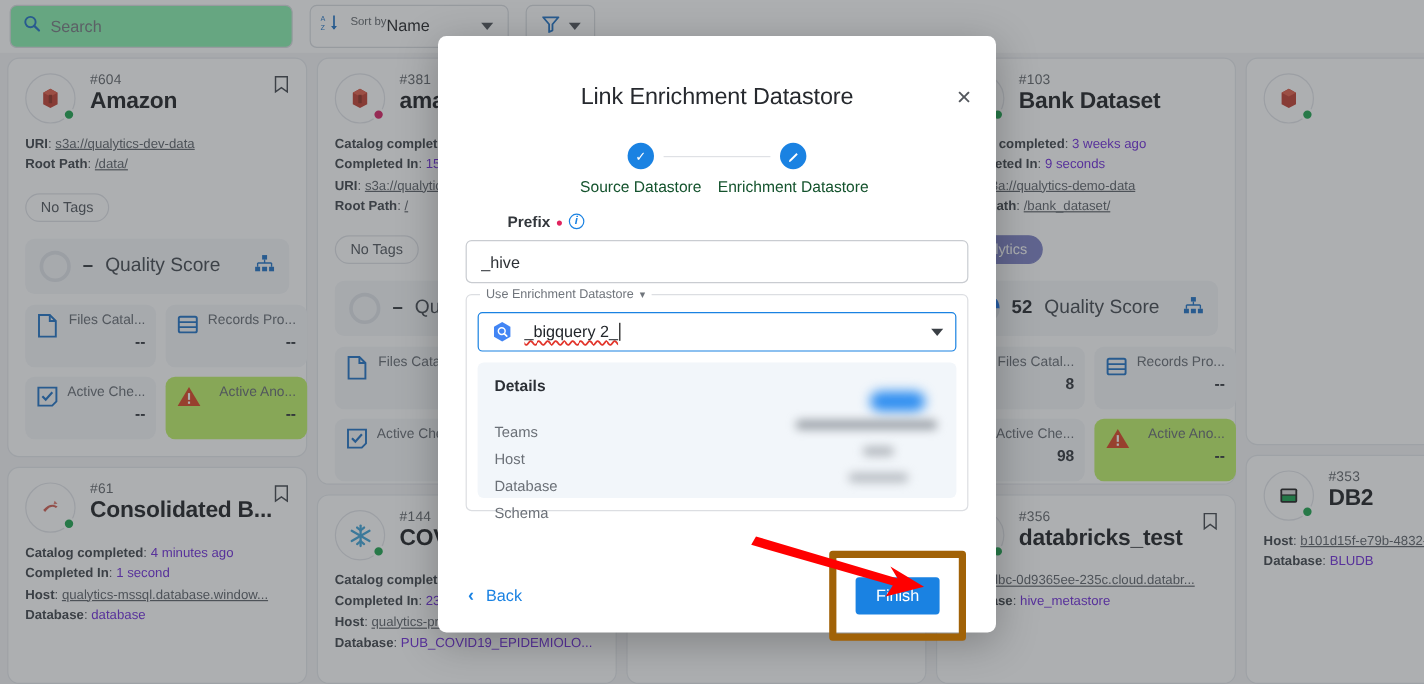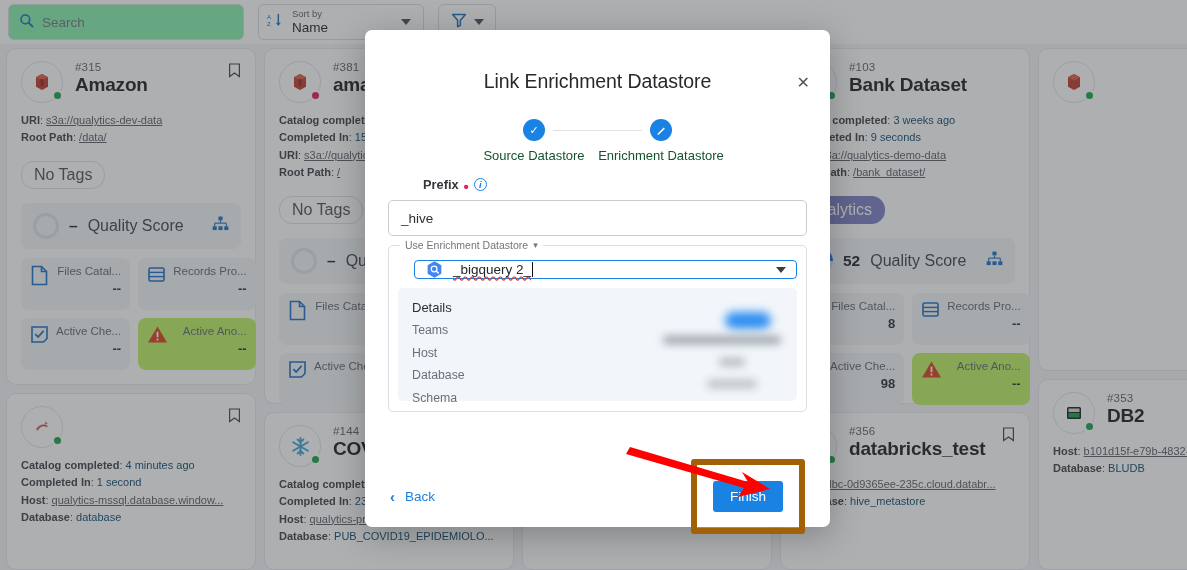--- a/index.html
+++ b/index.html
@@ -10,21 +10,21 @@
     background:#f4f5f7; color:#2b2b2b;
   }
 
   
   #app-background { position:absolute; inset:0; }
 
   .toolbar { position:absolute; top:0; left:0; right:0; height:44px; padding:4px 8px; display:flex; gap:14px; align-items:center; background:#ffffff; }
   .search-box { width:236px; height:36px; border:1px solid #d9dce1; border-radius:6px; background:#86efac; display:flex; align-items:center; padding:0 10px; gap:8px; }
   .search-box .ph { color:#73777e; font-size:13.5px; }
   .sort-box { width:166px; height:36px; border:1px solid #d9dce1; border-radius:6px; background:#fff; display:flex; align-items:center; padding:0 8px; gap:8px; position:relative; }
-  .sort-txt { display:flex; flex-direction:column; line-height:1.15; }
+  .sort-txt { display:flex; flex-direction:row; line-height:1.15; }
   .sort-label { font-size:9.5px; color:#5f6368; }
   .sort-value { font-size:13.5px; color:#202124; }
   .caret { width:0; height:0; border-left:5px solid transparent; border-right:5px solid transparent; border-top:6px solid #4a4f55; }
   .sort-box .caret { position:absolute; right:12px; }
   .filter-box { width:58px; height:36px; border:1px solid #d9dce1; border-radius:6px; background:#fff; display:flex; align-items:center; justify-content:center; gap:7px; }
 
   .cards { position:absolute; top:48px; left:0; right:0; bottom:0; display:flex; gap:8px; padding:0 0 0 6px; }
   .col { width:250px; flex:0 0 250px; display:flex; flex-direction:column; gap:8px; }
 
   .card { background:#fff; border:1px solid #e6e8ec; border-radius:10px; padding:12px 14px 14px; position:relative; }
@@ -36,26 +36,26 @@
   .status-dot { position:absolute; right:-1px; bottom:1px; width:11px; height:11px; border-radius:50%; border:2px solid #fff; }
   .status-green { background:#19a24a; }
   .status-pink { background:#d81b60; }
   .title-wrap { flex:1; min-width:0; }
   .card-id { font-size:11.5px; color:#5f6368; letter-spacing:.2px; }
   .card-title { font-size:19px; font-weight:700; color:#1b1d20; white-space:nowrap; overflow:hidden; text-overflow:ellipsis; margin-top:1px; letter-spacing:-.2px; }
   .bookmark { position:absolute; top:14px; right:14px; }
 
   .meta { margin-top:9px; font-size:11px; line-height:1.58; color:#4c5158; }
   .meta .k { font-weight:700; color:#3c4147; }
-  .meta .v { color:#0c4a6e; }
+  .meta .v { color:#6d28d9; }
   .meta .link { color:#5b6067; text-decoration:underline; }
   .meta-row { white-space:nowrap; overflow:hidden; text-overflow:ellipsis; }
 
   .tags { margin-top:14px; }
-  .tag { display:inline-block; border:1px solid #dfe1e6; border-radius:13px; padding:4px 12px; font-size:16px; color:#4c5158; background:#fff; }
+  .tag { display:inline-block; border:1px solid #dfe1e6; border-radius:13px; padding:4px 12px; font-size:12px; color:#4c5158; background:#fff; }
   .tag.accent { background:#7b7fc4; color:#fff; border-color:#7b7fc4; }
 
   .qs { margin-top:14px; background:#f4f6f9; border-radius:8px; height:46px; display:flex; align-items:center; padding:0 12px; gap:10px; }
   .donut { width:26px; height:26px; border-radius:50%; border:3px solid #e0e3e8; }
   .donut.scored { border-color:#e0e3e8; border-top-color:#1a73e8; border-left-color:#1a73e8; border-bottom-color:#1a73e8; transform:rotate(45deg); }
   .qs-num { font-size:15.5px; font-weight:700; color:#22252a; }
   .qs-lbl { font-size:16px; color:#3f444a; }
   .qs-right { margin-left:auto; }
 
   .tiles { margin-top:9px; display:grid; grid-template-columns:1fr 1fr; gap:8px; }
@@ -85,29 +85,29 @@
   .field-label { margin:6px 34px 0; font-size:12.8px; color:#33373c; display:flex; align-items:center; gap:5px; font-weight:600;padding-left:24px; }
   .req-dot { color:#e0245e; font-size:15px; line-height:0; position:relative; top:2px; }
   .info-i { width:13px; height:13px; border-radius:50%; border:1.4px solid #1a82e2; color:#1a82e2; font-size:9.5px; display:inline-flex; align-items:center; justify-content:center; font-style:italic; font-weight:700; }
 
   .prefix-input { margin:8px 23px 0; height:36px; border:1px solid #c9ccd1; border-radius:5px; display:flex; align-items:center; padding:0 12px; font-size:13.5px; color:#2c3035; }
 
   .fieldset { margin:9px 23px 0; border:1px solid #dcdee2; border-radius:5px; position:relative; padding:14px 9px 10px; }
   .legend { position:absolute; top:-7px; left:11px; background:#fff; padding:0 5px; font-size:10.5px; color:#70757c; display:flex; align-items:center; gap:5px; }
   .legend .chev { font-size:9px; color:#70757c; }
 
-  .select-ctl { height:19px; border:1px solid #1a82e2; border-radius:4px; display:flex; align-items:center; padding:0 10px; gap:9px; background:#fff;margin-left:16px; }
+  .select-ctl { height:33px; border:1px solid #1a82e2; border-radius:4px; display:flex; align-items:center; padding:0 10px; gap:9px; background:#fff; }
   .gcp-icon { width:19px; height:19px; flex:0 0 19px; }
   .select-text { font-size:13.5px; color:#22262b; position:relative; }
   .spell { text-decoration: underline; text-decoration-style: wavy; text-decoration-color:#e2352b; text-underline-offset:2px; }
   .caretx { margin-left:auto; width:0; height:0; border-left:5px solid transparent; border-right:5px solid transparent; border-top:6px solid #3a3f45; }
   .cursor { display:inline-block; width:1px; height:15px; background:#111; vertical-align:-3px; margin-left:1px; }
 
   .details { margin-top:9px; background:#f2f6fa; border-radius:5px; padding:12px 14px 14px; position:relative; height:113px; }
-  .details h4 { margin:0 0 4px; font-size:13px; font-weight:400; color:#2c3036; }
+  .details h4 { margin:0 0 20px; font-size:13px; font-weight:700; color:#2c3036; }
   .d-row { font-size:12.3px; color:#6b7077; line-height:1.83; }
   .blur-chip { position:absolute; right:26px; top:24px; width:46px; height:17px; border-radius:9px; background:#2f8ef0; filter:blur(5px); }
   .blur-l1 { position:absolute; right:16px; top:48px; width:118px; height:8px; background:#9aa0a7; filter:blur(4px); border-radius:4px; }
   .blur-l2 { position:absolute; right:52px; top:70px; width:26px; height:8px; background:#b2b7bd; filter:blur(4px); border-radius:4px; }
   .blur-l3 { position:absolute; right:40px; top:92px; width:50px; height:8px; background:#b8bdc3; filter:blur(4px); border-radius:4px; }
 
   .modal-footer { position:absolute; left:0; right:0; bottom:0; height:62px; display:flex; align-items:center; padding:0 25px; }
   .back-btn { display:flex; align-items:center; gap:10px; color:#1a82e2; font-size:13.5px; cursor:pointer; }
   .back-chev { font-size:15px; font-weight:700; }
   .finish-btn { margin-left:auto; background:#1a82e2; color:#fff; border:none; border-radius:3px; padding:8px 17px; font-size:13.5px; cursor:pointer; font-family:inherit; }
@@ -165,21 +165,21 @@
         <div class="card-head">
           <div class="logo-ring">
             <svg width="20" height="20" viewBox="0 0 20 20">
                 <path d="M10 2 L16 5.2 v9.6 L10 18 L4 14.8 V5.2 Z" fill="#c0392b"></path>
                 <path d="M10 2 L16 5.2 L10 8.4 L4 5.2 Z" fill="#e05a45"></path>
                 <rect x="8.6" y="7" width="2.8" height="7" fill="#8e2a1c"></rect>
               </svg>
             <span class="status-dot status-green"></span>
           </div>
           <div class="title-wrap">
-            <div class="card-id">#315</div>
+            <div class="card-id">#604</div>
             <div class="card-title">Amazon</div>
           </div>
         </div>
         <span class="bookmark">
           <svg width="13" height="15" viewBox="0 0 13 15">
               <path d="M1.6 1 h9.8 v12.6 L6.5 10 L1.6 13.6 Z" fill="none" stroke="#3e4349" stroke-width="1.2"></path>
             </svg>
         </span>
         <div class="meta">
           <div class="meta-row"><span class="k">URI</span>: <span class="link">s3a://qualytics-dev-data</span></div>
@@ -253,20 +253,24 @@
 
       <div class="card bottom">
         <div class="card-head">
           <div class="logo-ring">
             <svg width="20" height="20" viewBox="0 0 20 20">
                 <path d="M4 12 q6-7 12-3 l-1.4 1.3 q-4.6-3-9 3.4 Z" fill="#d05a4e"></path>
                 <path d="M13.5 4.2 l2.4 2.6 l-3.4 .6 Z" fill="#e07a6e"></path>
               </svg>
             <span class="status-dot status-green"></span>
           </div>
+          <div class="title-wrap">
+            <div class="card-id">#61</div>
+            <div class="card-title">Consolidated B...</div>
+          </div>
         </div>
         <span class="bookmark">
           <svg width="13" height="15" viewBox="0 0 13 15">
               <path d="M1.6 1 h9.8 v12.6 L6.5 10 L1.6 13.6 Z" fill="none" stroke="#3e4349" stroke-width="1.2"></path>
             </svg>
         </span>
         <div class="meta">
           <div class="meta-row"><span class="k">Catalog completed</span>: <span class="v">4 minutes ago</span></div>
           <div class="meta-row"><span class="k">Completed In</span>: <span class="v">1 second</span></div>
           <div class="meta-row"><span class="k">Host</span>: <span class="link">qualytics-mssql.database.window...</span></div>

